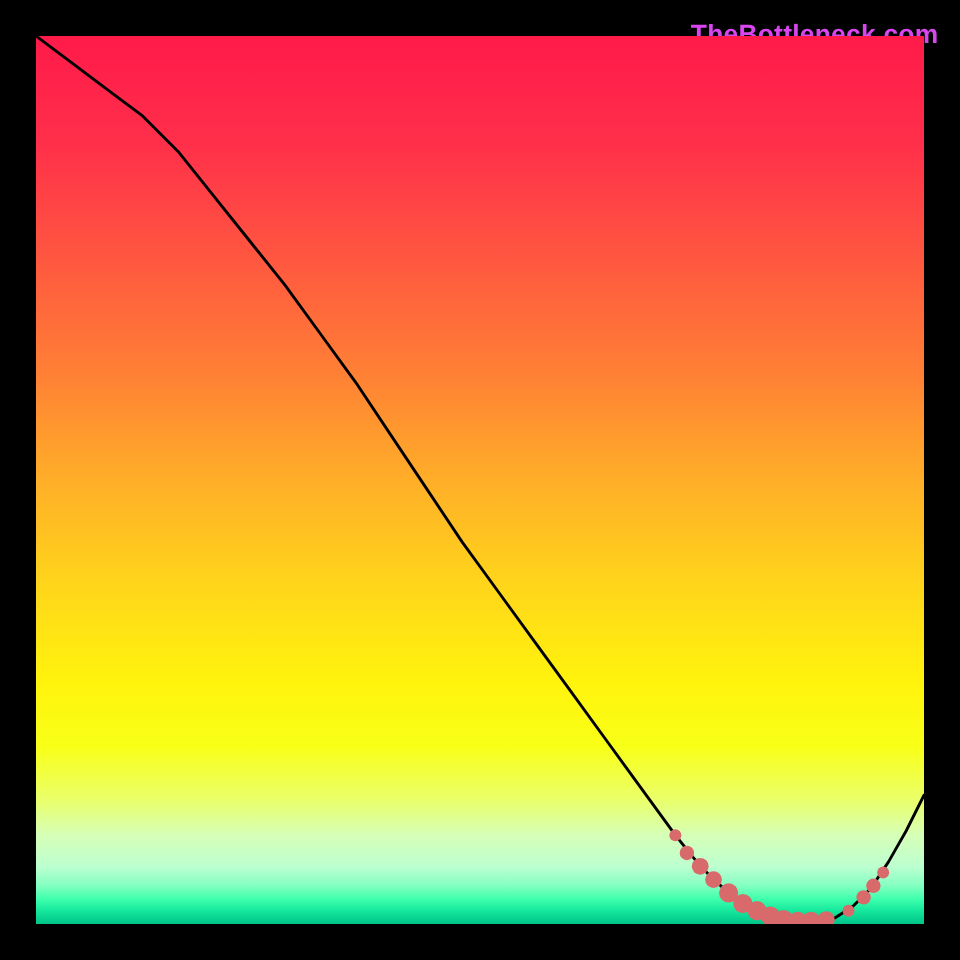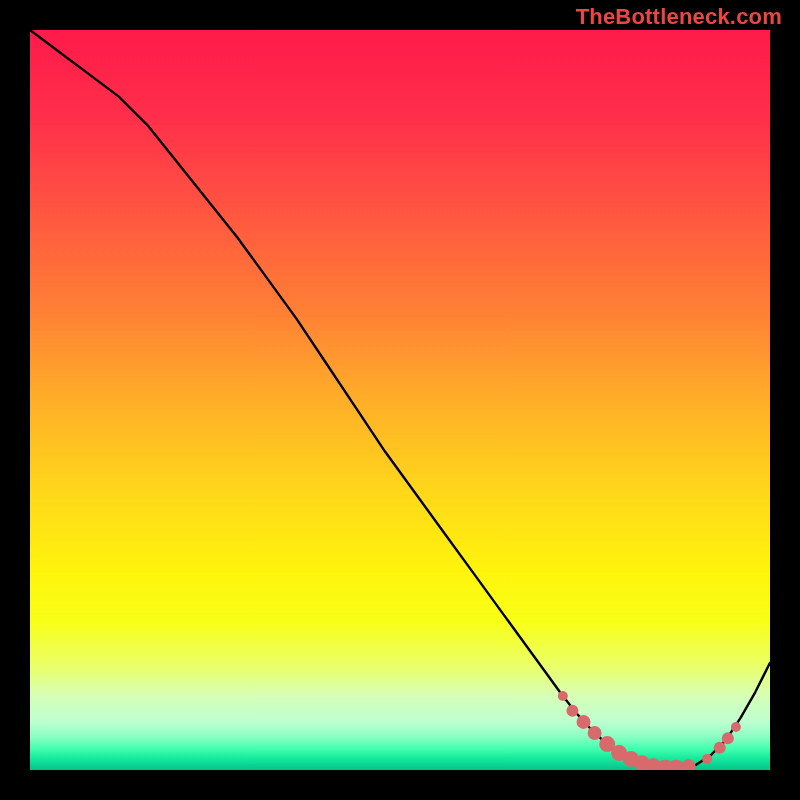--- a/index.html
+++ b/index.html
@@ -5,26 +5,26 @@
   * { margin: 0; padding: 0; box-sizing: border-box; }
   html, body { width: 800px; height: 800px; overflow: hidden; background: #000; }
   .container {
     width: 800px;
     height: 800px;
     position: relative;
     background: #000;
   }
   .watermark {
     position: absolute;
-    top: 4px;
+    top: 16px;
     right: 18px;
     font-family: Arial, Helvetica, sans-serif;
     font-size: 22px;
     font-weight: bold;
-    color: #ef4444;
+    color: #d946ef;
     letter-spacing: 0.2px;
   }
   .plot {
     position: absolute;
     left: 30px;
     top: 30px;
     width: 740px;
     height: 740px;
   }
   svg { display: block; }

